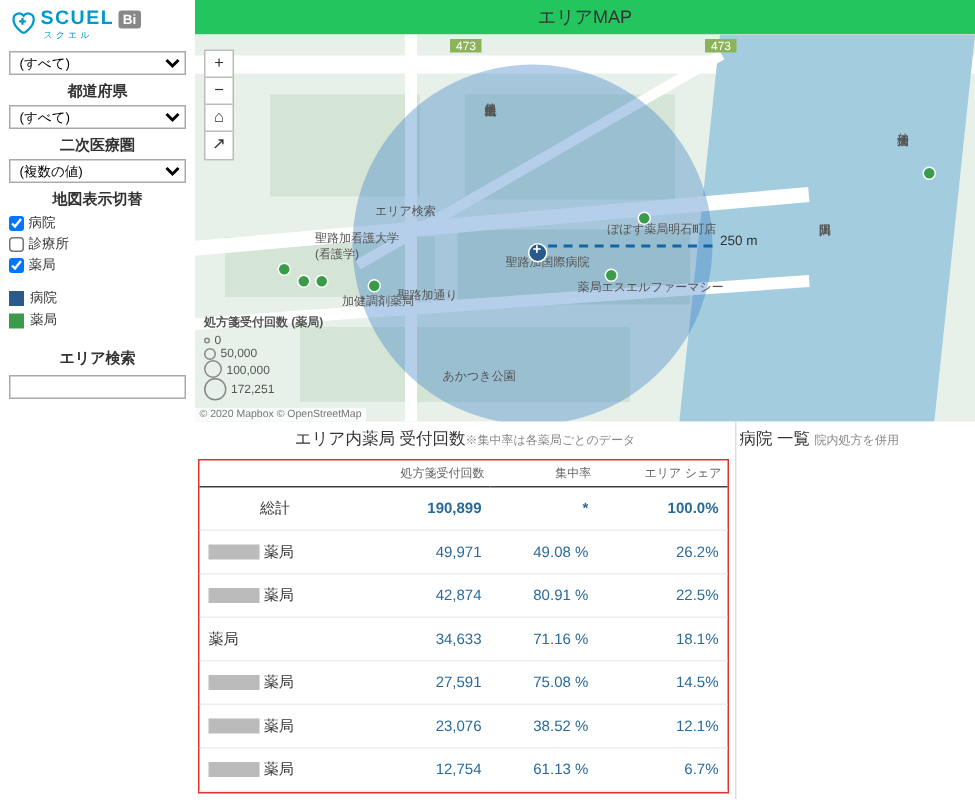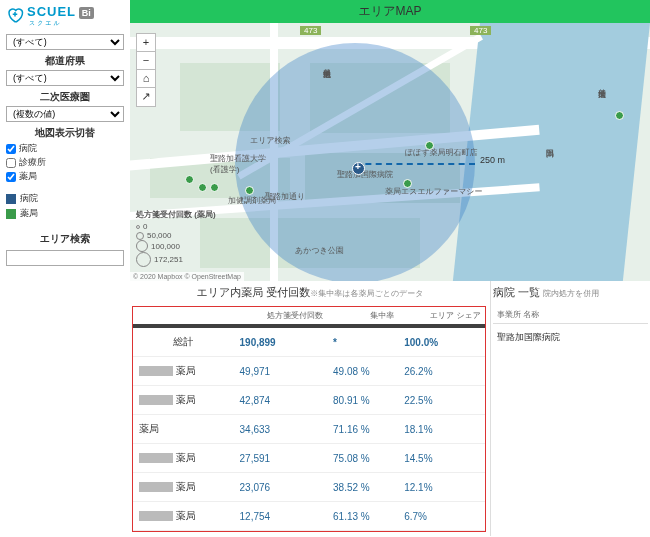--- a/index.html
+++ b/index.html
@@ -50,23 +50,23 @@
 .bubble-legend .title { font-weight: 700; margin-bottom: 2px; }
 .bubble-legend .row { display: flex; align-items: center; gap: 3px; margin: 0; }
 .bubble-legend .c { border: 1px solid #888; border-radius: 50%; display: inline-block; }
 .attribution { position: absolute; bottom: 0; left: 0; font-size: 7px; background: rgba(255,255,255,0.8); padding: 1px 3px; color: #777; }
 .lower { display: flex; }
 .panel { flex: 1; }
 .panel-title { font-size: 11px; text-align: center; padding: 4px 2px; }
 .panel-title .sub { font-size: 8px; color: #888; margin-left: 0; }
 .tbl-wrap { border: 1.5px solid #d33; margin: 2px 4px 4px 2px; }
 .tbl { width: 100%; border-collapse: collapse; font-size: 10px; }
-.tbl th { font-size: 8px; color: #666; font-weight: normal; padding: 3px 4px; border-bottom: 4px solid #404040; text-align: right; }
+.tbl th { font-size: 8px; color: #666; font-weight: normal; padding: 3px 4px; border-bottom: 1px solid #404040; text-align: right; }
 .tbl th:first-child { text-align: left; }
-.tbl td { padding: 7px 6px; border-bottom: 1px solid #eee; color: #2a6a9a; }
+.tbl td { padding: 7px 6px; border-bottom: 1px solid #eee; text-align: right; color: #2a6a9a; }
 .tbl td:first-child { text-align: left; color: #333; }
 .tbl tr.total td:first-child { font-weight: 400; text-align: center; }
 .tbl tr.total td { font-weight: 700; }
 .redact { display: inline-block; width: 34px; height: 10px; background: #bbb; vertical-align: middle; }
 .hosp-panel { width: 160px; border-left: 1px solid #ddd; }
 .hosp-panel-title { font-size: 11px; padding: 4px 2px; }
 .hosp-panel-title .sub { font-size: 8px; color: #888; margin-left: 3px; }
 .hosp-tbl th { font-size: 8px; color: #666; font-weight: normal; padding: 3px 4px; border-bottom: 1px solid #ddd; text-align: left; }
 .hosp-tbl td { font-size: 9px; padding: 5px 4px; }
 </style>
@@ -251,28 +251,16 @@
                   <td>12,754</td>
                   <td>61.13 %</td>
                   <td>6.7%</td>
                 </tr>
               </tbody>
         </table>
         </div>
       </div>
       <div class="hosp-panel">
         <div class="hosp-panel-title"><span>病院 一覧</span><span class="sub">院内処方を併用</span></div>
-        <table class="hosp-tbl" style="width:100%">
-          <thead>
-              <tr>
-                <th>事業所 名称</th>
-              </tr>
-            </thead>
-          <tbody id="hbody">
-              <tr>
-                <td>聖路加国際病院</td>
-              </tr>
-            </tbody>
-        </table>
       </div>
     </div>
   </div>
 </div>
 
 </body></html>

